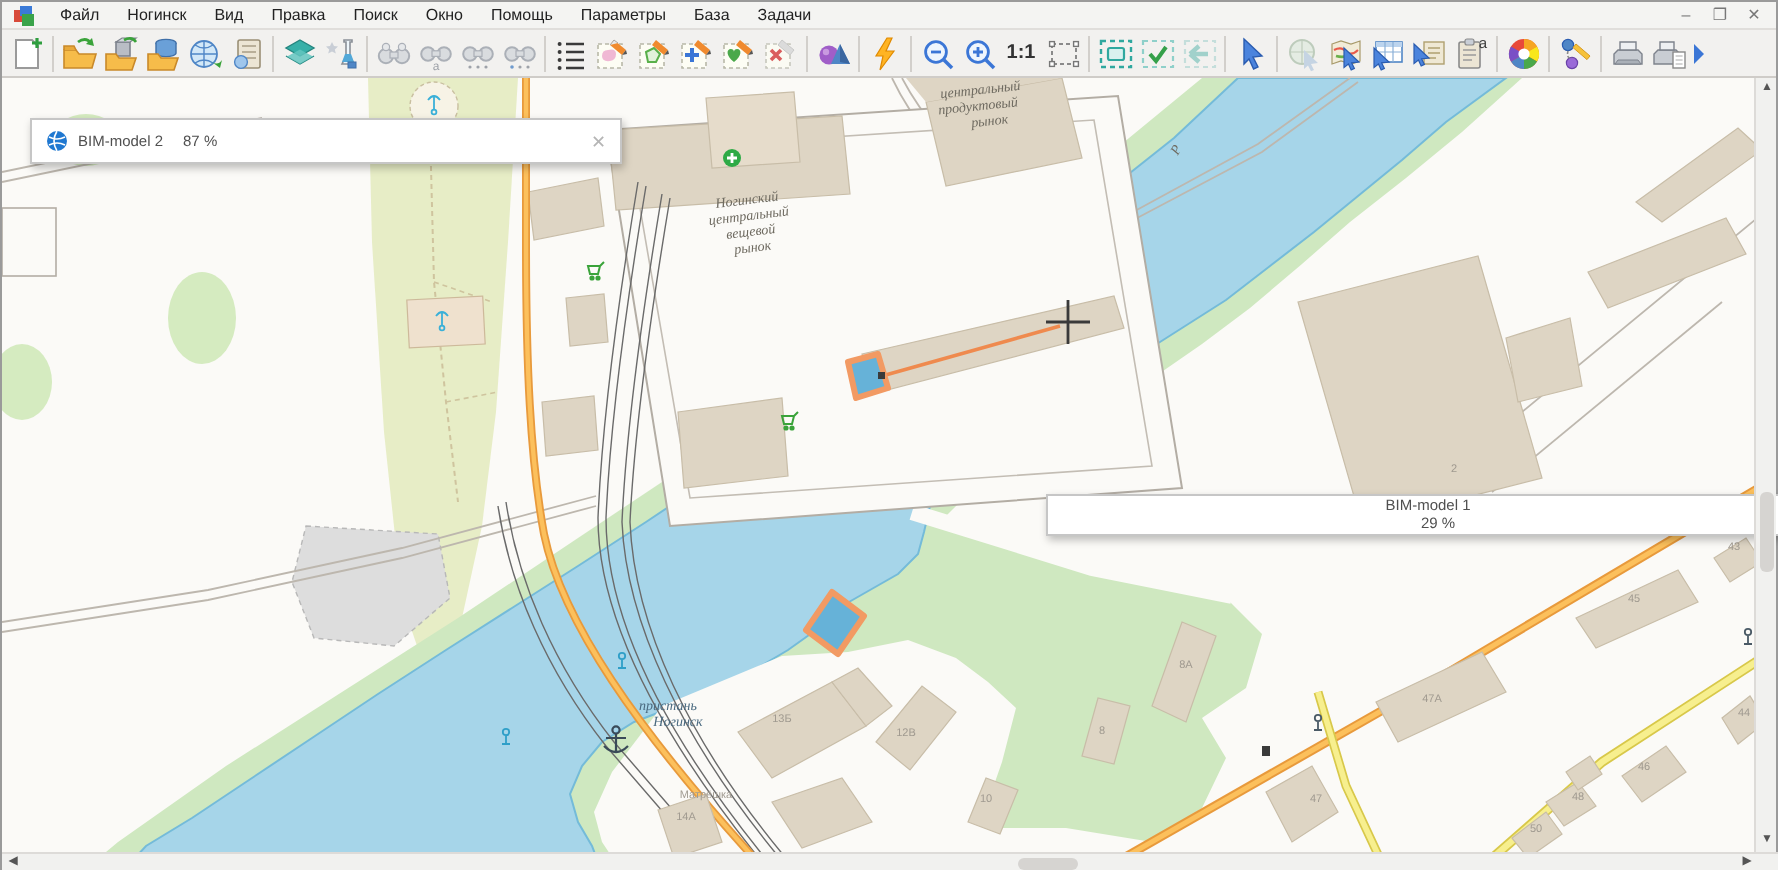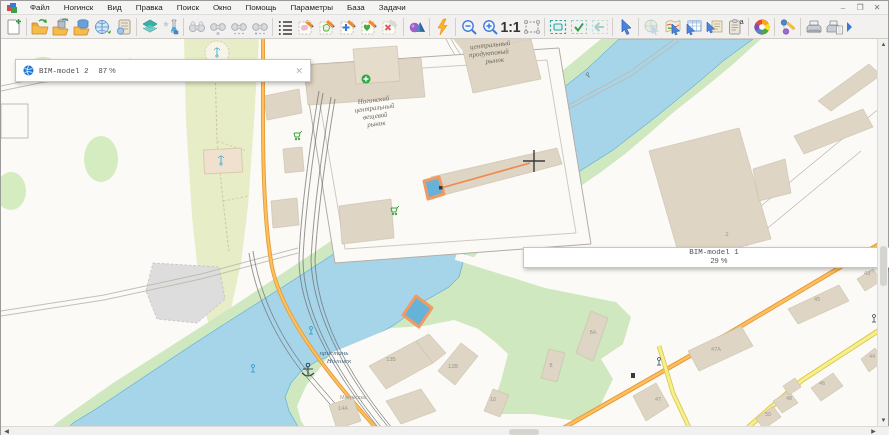--- a/index.html
+++ b/index.html
@@ -6,30 +6,30 @@
   body { width:889px; height:435px; font-family:"Liberation Sans",sans-serif; overflow:hidden; background:#fff; }
   .app { position:relative; width:889px; height:435px; border:1px solid #9a9a9a; background:#f5f4f2; }
   .menubar { position:absolute; left:0; top:0; width:100%; height:13px; background:#f4f4f2; display:flex; align-items:center; font-size:8px; color:#222; }
   .appicon { width:10px; height:9px; margin:0 6px 0 6px; position:relative; }
   .menu-item { padding:0 7px; height:13px; line-height:13px; }
   .winbtns { margin-left:auto; display:flex; gap:7px; padding-right:6px; color:#777; font-size:8px; }
   .winbtns span { width:10px; text-align:center; }
   .toolbar { position:absolute; left:0; top:13px; width:100%; height:25px; background:#f2f1ef; border-top:1px solid #e0dedb; border-bottom:1px solid #cfccc8; display:flex; align-items:center; padding-left:2px; }
   .tbtn { width:21px; height:22px; display:flex; align-items:center; justify-content:center; flex:0 0 auto; }
   .tsep { width:1px; height:18px; background:#d2cfcb; margin:0 2px; flex:0 0 auto; }
-  .tlabel { font-size:14px; font-weight:bold; color:#333; padding:0 3px; }
+  .tlabel { font-size:10px; font-weight:bold; color:#333; padding:0 3px; }
   .map-wrap { position:absolute; left:0; top:38px; width:878px; height:387px; overflow:hidden; background:#fbfaf7; }
   .vscroll { position:absolute; right:0; top:38px; width:11px; height:387px; background:#f1f1ef; border-left:1px solid #dddbd8; }
   .hscroll { position:absolute; left:0; top:425px; width:889px; height:10px; background:#f1f1ef; border-top:1px solid #dddbd8; }
   .sarrow { position:absolute; font-size:6px; color:#555; width:11px; height:11px; text-align:center; line-height:11px; }
   .vthumb { position:absolute; left:2px; top:207px; width:7px; height:40px; background:#d6d4d1; border-radius:3px; }
   .hthumb { position:absolute; left:508px; top:2px; width:30px; height:6px; background:#d6d4d1; border-radius:3px; }
   .float-win { position:absolute; background:#fff; border:1px solid #c6c6c6; box-shadow:1px 2px 4px rgba(0,0,0,0.25); display:flex; align-items:center; font-size:7.5px; color:#505050; }
   .float-win .bimicon { margin:0 5px 0 7px; }
-  .float-win .title { margin-right:10px;font-family:Liberation Mono, monospace; }
+  .float-win .title { margin-right:10px; }
   .float-win .close { margin-left:auto; color:#b5b5b5; font-size:9px; padding-right:7px; }
 </style>
 </head>
 <body>
 
 <div class="app">
 
   <div class="menubar">
     <div class="appicon">
       <svg width="10" height="10" viewBox="0 0 10 10">

